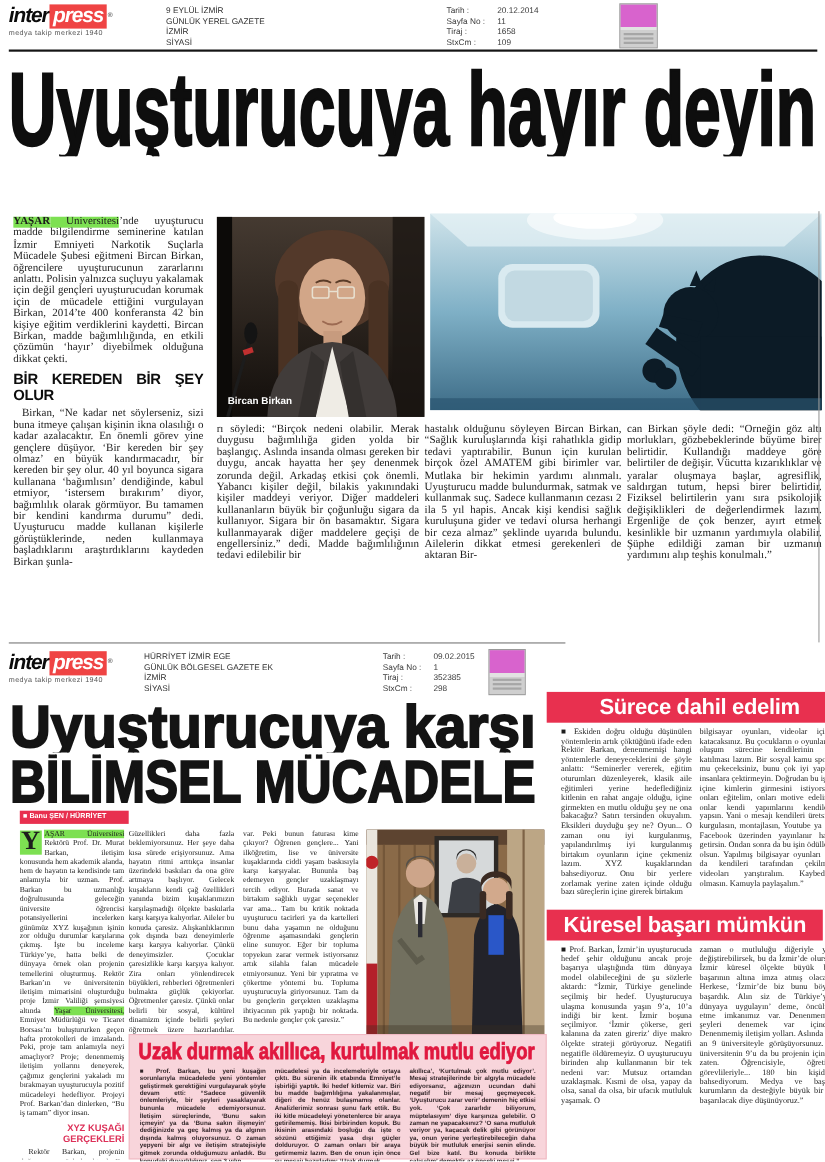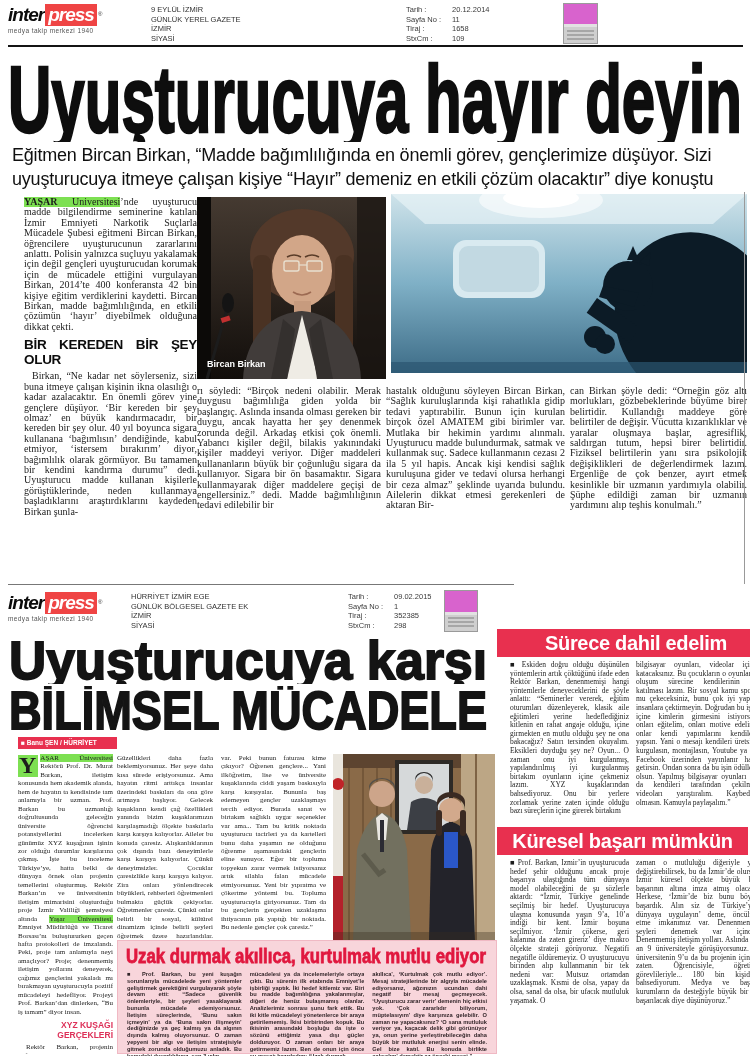--- a/index.html
+++ b/index.html
@@ -83,23 +83,22 @@
   <div class="abs thumb" style="left:563px;top:3px;width:33px;height:39px;">
       <i style="margin-top:26px;"></i>
       <i></i>
       <i></i>
     </div>
   <div class="abs rule" style="left:8px;top:45px;width:735px;height:2px;"></div>
 
   <svg class="abs" style="left:6px;top:56px;" width="740" height="86" viewBox="0 0 740 86">
     <text x="2" y="76" font-size="94" font-weight="700" fill="#0e0e0e" stroke="#0e0e0e" stroke-width="2.4" textLength="734" lengthAdjust="spacingAndGlyphs">Uyuşturucuya hayır deyin</text>
   </svg>
-  <div class="abs sub1" style="left:12px;top:144px;width:730px;">Eğitmen Bircan Birkan, “Madde bağımlılığında en önemli görev, gençlerimize düşüyor. Sizi uyuşturucuya itmeye çalışan kişiye “Hayır” demeniz en etkili çözüm olacaktır” diye konuştu</div>
-
-  <div class="abs b1" style="left:24px;top:197px;width:173px;height:386px;">
+
+  <div class="abs b1" style="left:12px;top:197px;width:173px;height:386px;">
     <div>
       <span class="hlb">YAŞAR</span><span class="hl"> Üniversitesi</span><span>’nde uyuşturucu madde bilgilendirme seminerine katılan İzmir Emniyeti Narkotik Suçlarla Mücadele Şubesi eğitmeni Bircan Birkan, öğrencilere uyuşturucunun zararlarını anlattı. Polisin yalnızca suçluyu yakalamak için değil gençleri uyuşturucudan korumak için de mücadele ettiğini vurgulayan Birkan, 2014’te 400 konferansta 42 bin kişiye eğitim verdiklerini kaydetti. Bircan Birkan, madde bağımlılığında, en etkili çözümün ‘hayır’ diyebilmek olduğuna dikkat çekti.</span>
     </div>
     <div class="sh1">BİR KEREDEN BİR ŞEY OLUR</div>
     <div class="indent">Birkan, “Ne kadar net söylerseniz, sizi buna itmeye çalışan kişinin ikna olasılığı o kadar azalacaktır. En önemli görev yine gençlere düşüyor. ‘Bir kereden bir şey olmaz’ en büyük kandırmacadır, bir kereden bir şey olur. 40 yıl boyunca sigara kullanana ‘bağımlısın’ dendiğinde, kabul etmiyor, ‘istersem bırakırım’ diyor, bağımlılık olarak görmüyor. Bu tamamen bir kendini kandırma durumu” dedi. Uyuşturucu madde kullanan kişilerle görüştüklerinde, neden kullanmaya başladıklarını araştırdıklarını kaydeden Birkan şunla-</div>
   </div>
 
   <div class="abs" style="left:197px;top:197px;width:211px;height:182px;">
     <svg width="189" height="182" viewBox="0 0 189 182">
       <defs>

